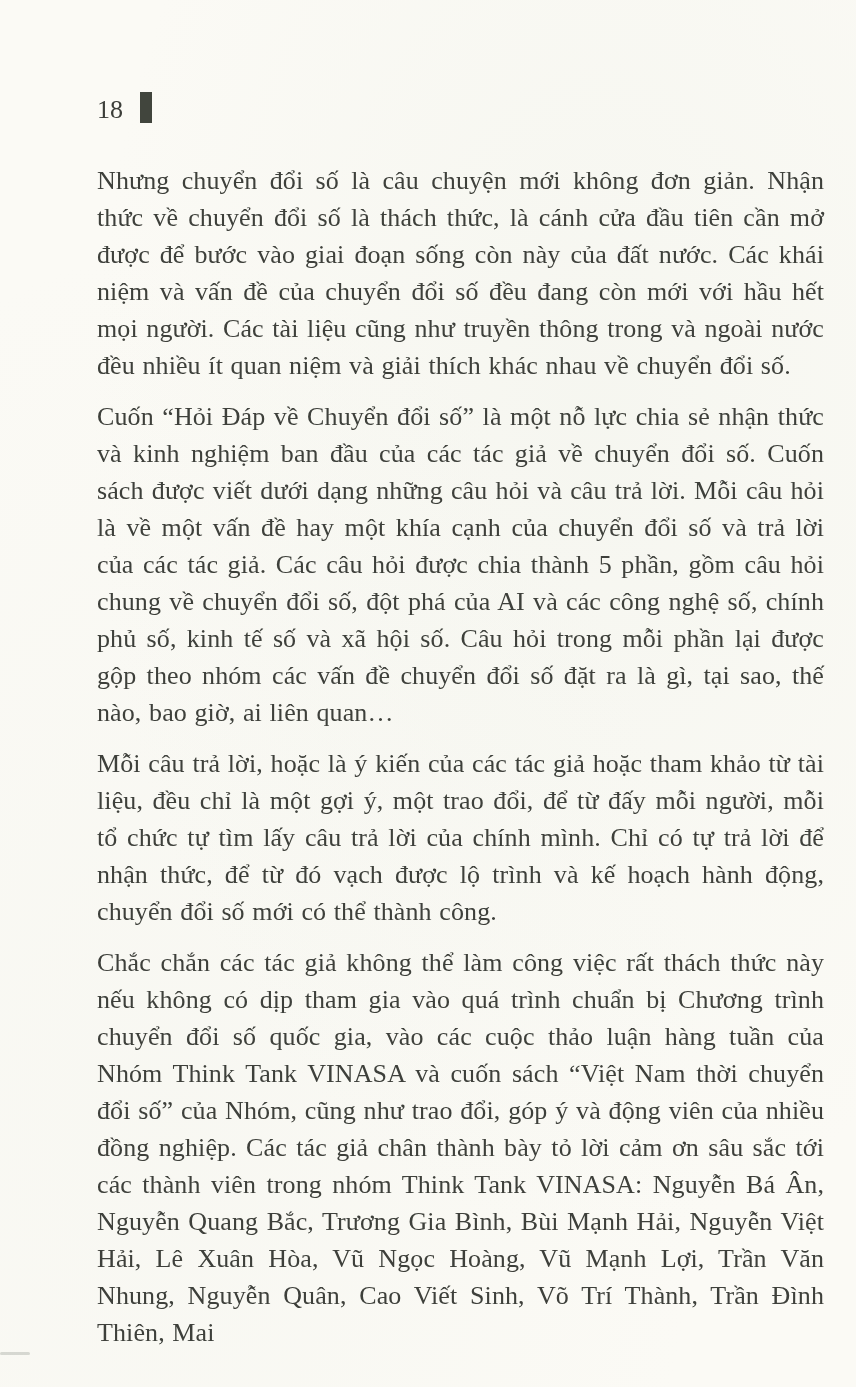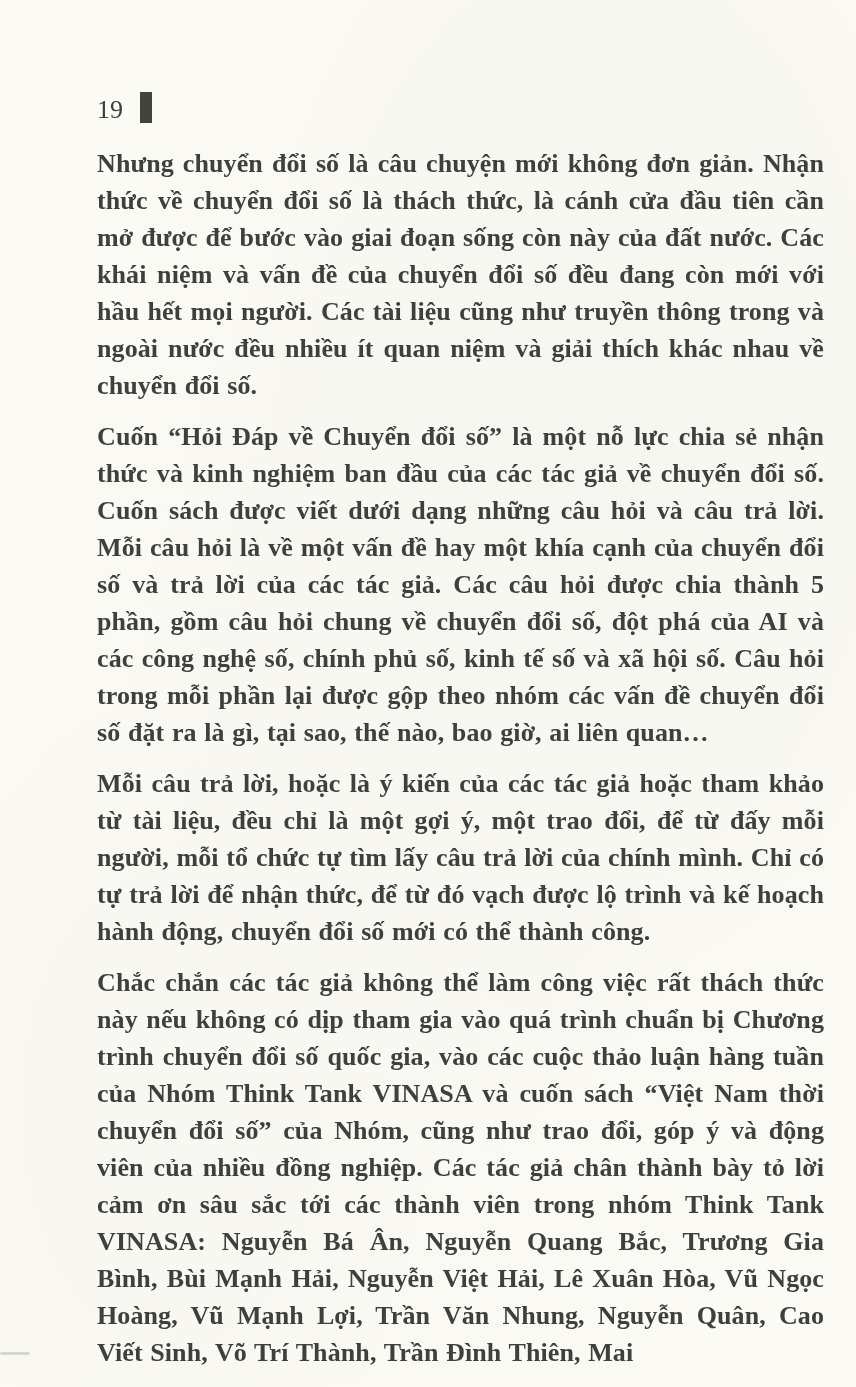--- a/index.html
+++ b/index.html
@@ -38,24 +38,23 @@
   }
   .page-marker {
     display: inline-block;
     width: 12px;
     height: 31px;
     background: #41453d;
     margin-top: -4px;
   }
   .page-body {
     position: absolute;
-    top: 145px;
+    top: 162px;
     left: 97px;
     width: 727px;
-    font-weight: bold;
   }
   .page-body p {
     margin: 0 0 14px 0;
     font-size: 26px;
     line-height: 37px;
     color: #3e403b;
     text-align: justify;
     letter-spacing: 0.1px;
     word-spacing: 1px;
   }
@@ -68,21 +67,21 @@
     background: rgba(150,155,145,0.35);
     border-radius: 2px;
   }
 </style>
 </head>
 <body>
 
 <div class="page">
 
   <header class="page-header">
-    <span class="page-number">19</span>
+    <span class="page-number">18</span>
     <span class="page-marker"></span>
   </header>
 
   <main class="page-body">
     <p>Nhưng chuyển đổi số là câu chuyện mới không đơn giản. Nhận thức về chuyển đổi số là thách thức, là cánh cửa đầu tiên cần mở được để bước vào giai đoạn sống còn này của đất nước. Các khái niệm và vấn đề của chuyển đổi số đều đang còn mới với hầu hết mọi người. Các tài liệu cũng như truyền thông trong và ngoài nước đều nhiều ít quan niệm và giải thích khác nhau về chuyển đổi số.</p>
     <p>Cuốn “Hỏi Đáp về Chuyển đổi số” là một nỗ lực chia sẻ nhận thức và kinh nghiệm ban đầu của các tác giả về chuyển đổi số. Cuốn sách được viết dưới dạng những câu hỏi và câu trả lời. Mỗi câu hỏi là về một vấn đề hay một khía cạnh của chuyển đổi số và trả lời của các tác giả. Các câu hỏi được chia thành 5 phần, gồm câu hỏi chung về chuyển đổi số, đột phá của AI và các công nghệ số, chính phủ số, kinh tế số và xã hội số. Câu hỏi trong mỗi phần lại được gộp theo nhóm các vấn đề chuyển đổi số đặt ra là gì, tại sao, thế nào, bao giờ, ai liên quan…</p>
     <p>Mỗi câu trả lời, hoặc là ý kiến của các tác giả hoặc tham khảo từ tài liệu, đều chỉ là một gợi ý, một trao đổi, để từ đấy mỗi người, mỗi tổ chức tự tìm lấy câu trả lời của chính mình. Chỉ có tự trả lời để nhận thức, để từ đó vạch được lộ trình và kế hoạch hành động, chuyển đổi số mới có thể thành công.</p>
     <p>Chắc chắn các tác giả không thể làm công việc rất thách thức này nếu không có dịp tham gia vào quá trình chuẩn bị Chương trình chuyển đổi số quốc gia, vào các cuộc thảo luận hàng tuần của Nhóm Think Tank VINASA và cuốn sách “Việt Nam thời chuyển đổi số” của Nhóm, cũng như trao đổi, góp ý và động viên của nhiều đồng nghiệp. Các tác giả chân thành bày tỏ lời cảm ơn sâu sắc tới các thành viên trong nhóm Think Tank VINASA: Nguyễn Bá Ân, Nguyễn Quang Bắc, Trương Gia Bình, Bùi Mạnh Hải, Nguyễn Việt Hải, Lê Xuân Hòa, Vũ Ngọc Hoàng, Vũ Mạnh Lợi, Trần Văn Nhung, Nguyễn Quân, Cao Viết Sinh, Võ Trí Thành, Trần Đình Thiên, Mai</p>
   </main>
 

